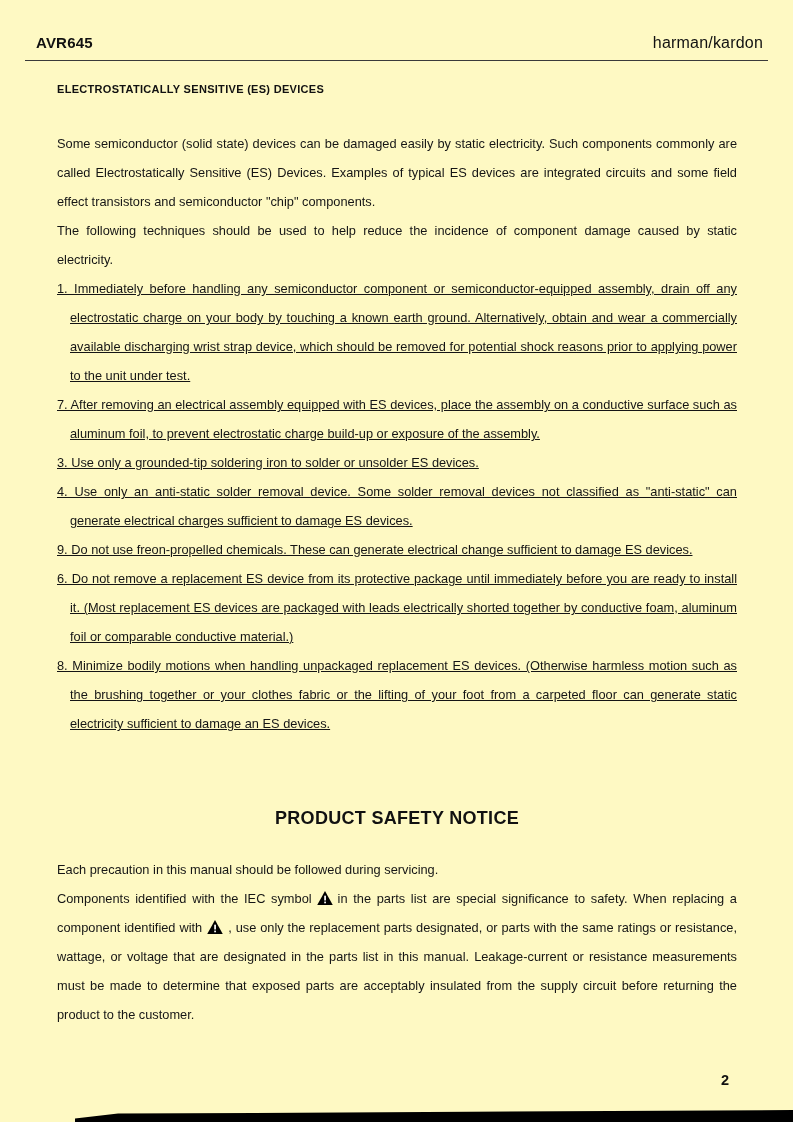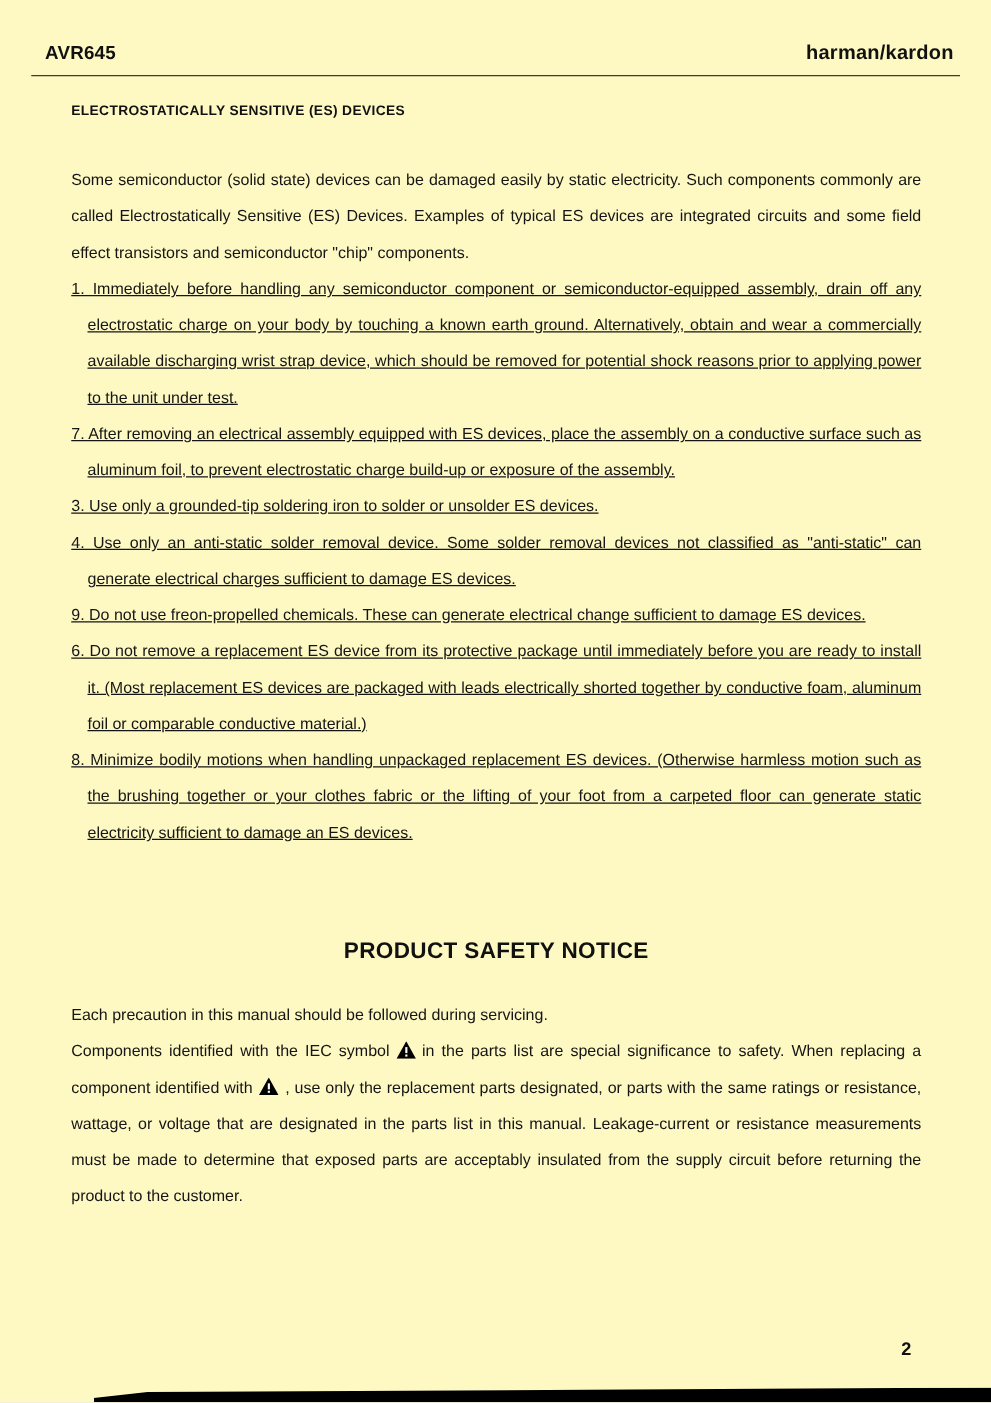--- a/index.html
+++ b/index.html
@@ -20,21 +20,21 @@
     align-items: baseline;
     padding: 34px 30px 0 36px;
   }
   .model {
     font-size: 15px;
     font-weight: bold;
     letter-spacing: 0.2px;
   }
   .brand {
     font-size: 16px;
-    font-weight: bold;
+    font-weight: normal;
     letter-spacing: 0.2px;
   }
   .header-rule {
     border: none;
     border-top: 1.5px solid #3a3a3a;
     margin: 8px 25px 0 25px;
   }
   .content {
     margin: 0 56px 0 57px;
   }
@@ -109,20 +109,21 @@
     <span class="brand">harman/kardon</span>
   </div>
   <hr class="header-rule">
 
   <div class="content">
 
     <h1 class="es-title">ELECTROSTATICALLY SENSITIVE (ES) DEVICES</h1>
 
     <div class="body-text">
       <p class="para">Some semiconductor (solid state) devices can be damaged easily by static electricity. Such components commonly are called Electrostatically Sensitive (ES) Devices. Examples of typical ES devices are integrated circuits and some field effect transistors and semiconductor "chip" components.</p>
+      <p class="para">The following techniques should be used to help reduce the incidence of component damage caused by static electricity.</p>
       <p class="para hang">1. Immediately before handling any semiconductor component or semiconductor-equipped assembly, drain off any electrostatic charge on your body by touching a known earth ground. Alternatively, obtain and wear a commercially available discharging wrist strap device, which should be removed for potential shock reasons prior to applying power to the unit under test.</p>
       <p class="para hang">7. After removing an electrical assembly equipped with ES devices, place the assembly on a conductive surface such as aluminum foil, to prevent electrostatic charge build-up or exposure of the assembly.</p>
       <p class="para hang">3. Use only a grounded-tip soldering iron to solder or unsolder ES devices.</p>
       <p class="para hang">4. Use only an anti-static solder removal device. Some solder removal devices not classified as "anti-static" can generate electrical charges sufficient to damage ES devices.</p>
       <p class="para hang">9. Do not use freon-propelled chemicals. These can generate electrical change sufficient to damage ES devices.</p>
       <p class="para hang">6. Do not remove a replacement ES device from its protective package until immediately before you are ready to install it. (Most replacement ES devices are packaged with leads electrically shorted together by conductive foam, aluminum foil or comparable conductive material.)</p>
       <p class="para hang">8. Minimize bodily motions when handling unpackaged replacement ES devices. (Otherwise harmless motion such as the brushing together or your clothes fabric or the lifting of your foot from a carpeted floor can generate static electricity sufficient to damage an ES devices.</p>
     </div>
 
     <h2 class="safety-title">PRODUCT SAFETY NOTICE</h2>

